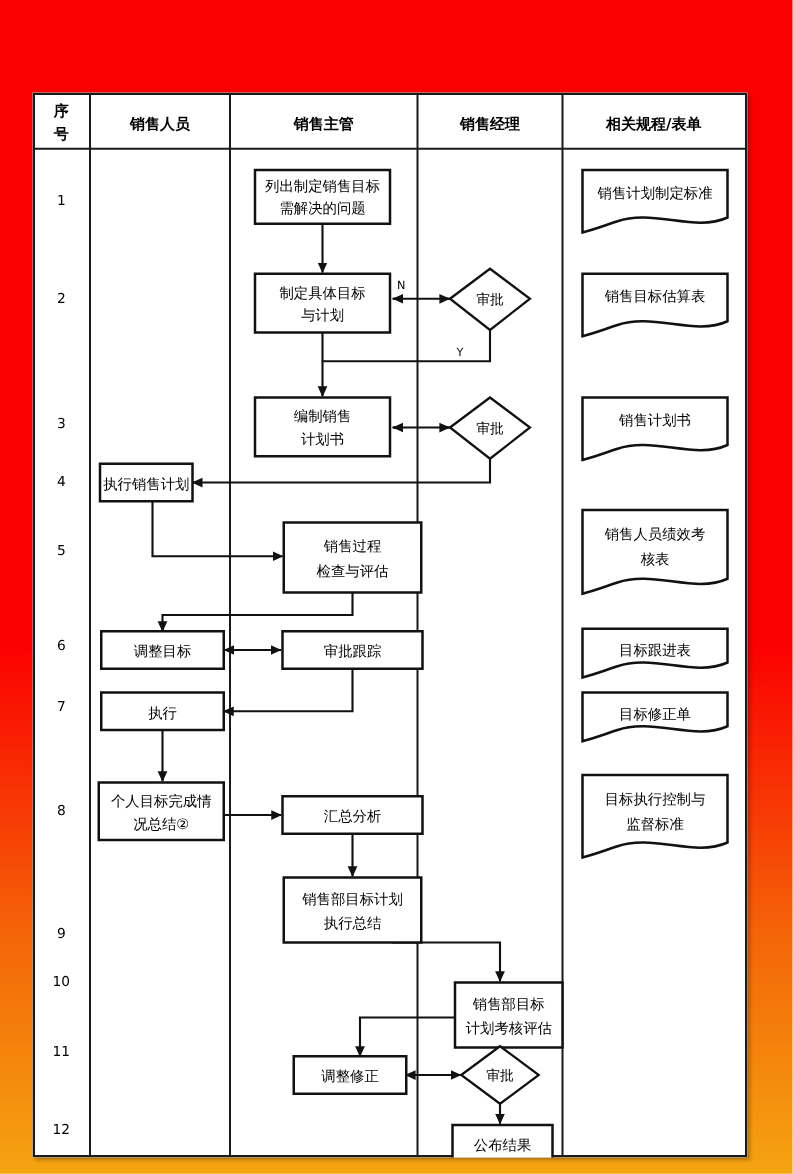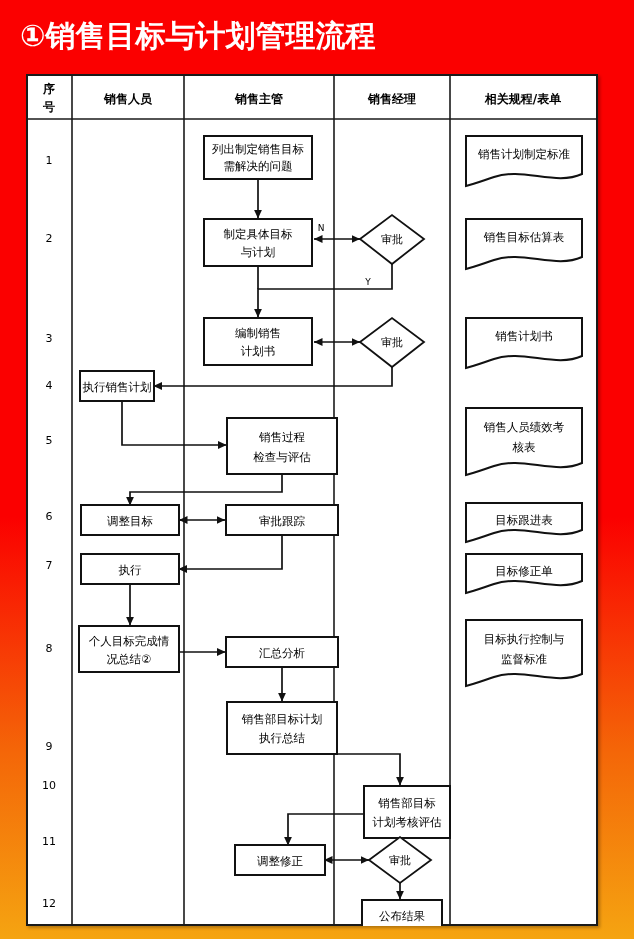--- a/index.html
+++ b/index.html
@@ -47,21 +47,20 @@
   }
   .hdr-label, .rownum, .boxtxt, .labeltxt {
     font-family: "DejaVu Sans", "Liberation Sans", sans-serif;
   }
 </style>
 </head>
 <body>
 
 <div id="root">
 
-  <div id="title">①销售目标与计划管理流程</div>
 
   <div id="sheet">
     <svg id="svgwrap" viewBox="0 0 572 852" xmlns="http://www.w3.org/2000/svg">
 
       <defs>
         <marker id="arw" markerWidth="9" markerHeight="9" refX="8" refY="4.5" orient="auto" markerUnits="userSpaceOnUse">
           <path d="M0,0.6 L8.6,4.5 L0,8.4 z" fill="#111"></path>
         </marker>
       </defs>
 

